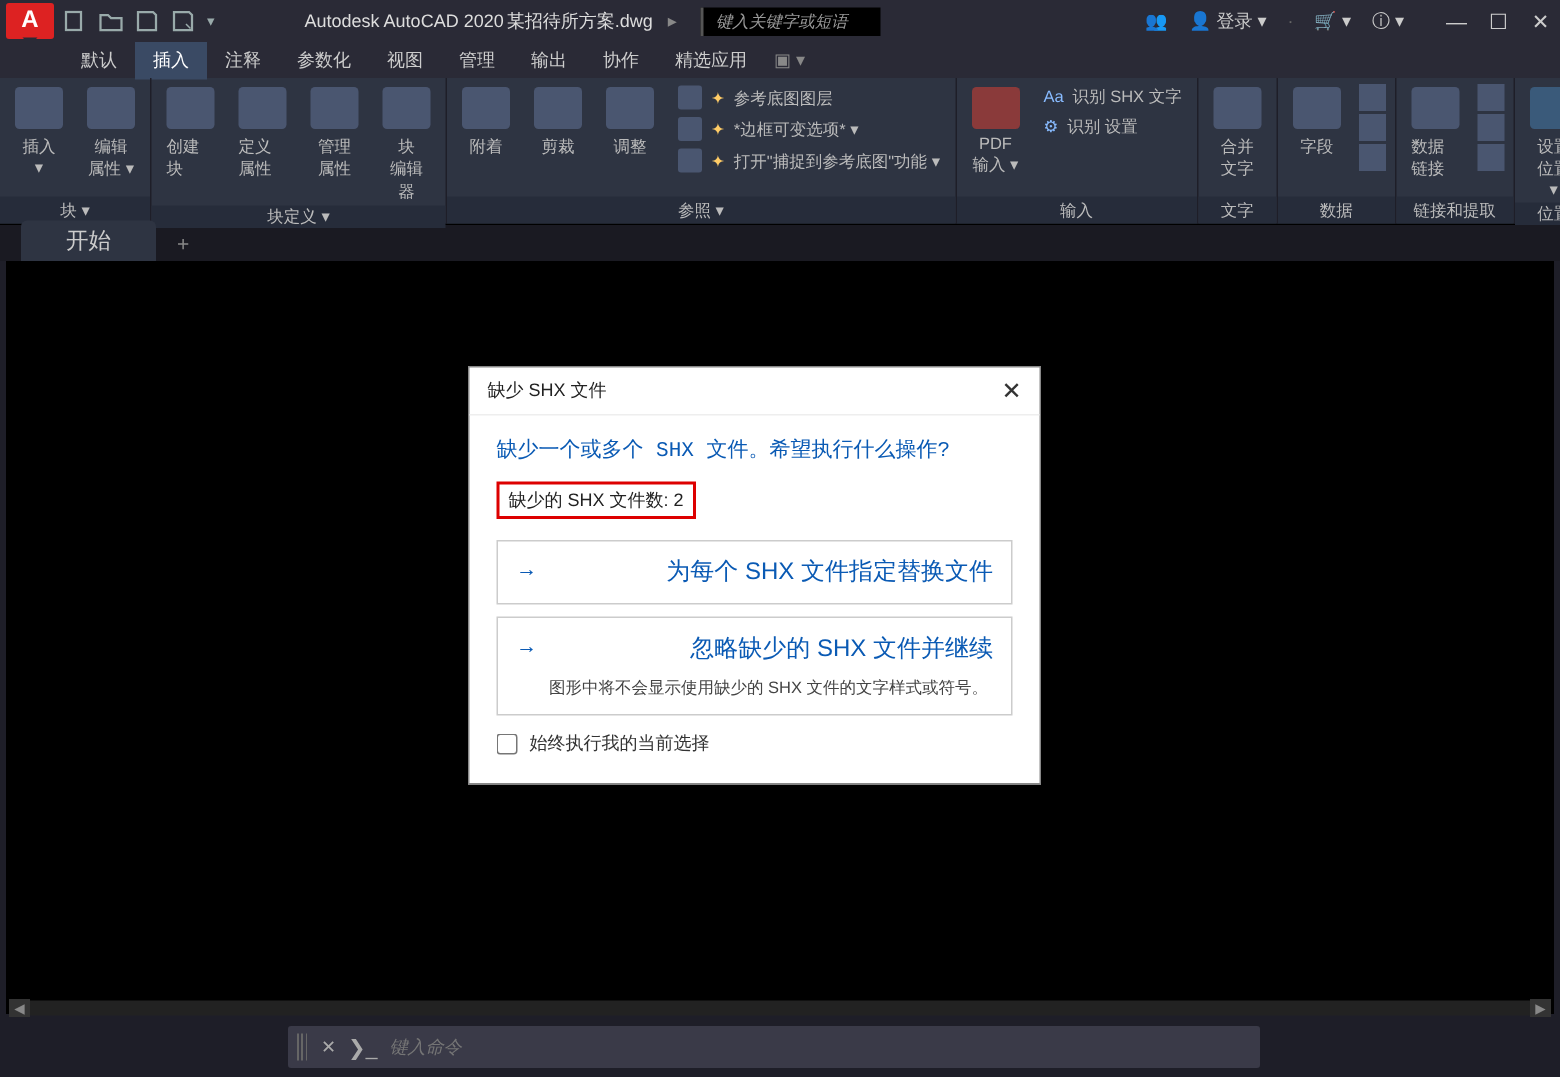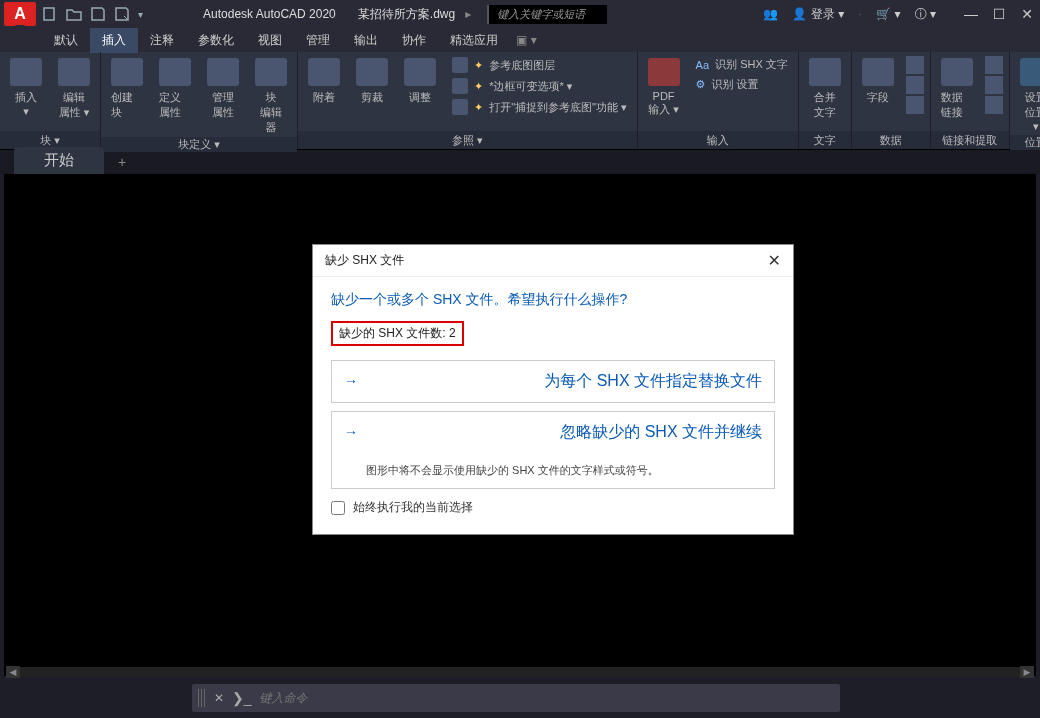--- a/index.html
+++ b/index.html
@@ -5,21 +5,21 @@
 * { margin: 0; padding: 0; box-sizing: border-box; font-family: "Microsoft YaHei", "Segoe UI", sans-serif; }
 body { width: 1040px; height: 718px; background: #1e1e28; overflow: hidden; position: relative; }
 
 
 .titlebar { height: 28px; background: #2a2a36; display: flex; align-items: center; padding: 0 4px; color: #ccc; font-size: 12px; }
 .app-logo { width: 32px; height: 24px; background: #d22; color: #fff; font-weight: bold; font-size: 16px; display: flex; align-items: center; justify-content: center; border-radius: 2px; margin-right: 6px; position: relative; }
 .app-logo::after { content: ""; position: absolute; bottom: -4px; left: 50%; transform: translateX(-50%); border-left: 5px solid transparent; border-right: 5px solid transparent; border-top: 5px solid #2a2a36; }
 .qat { display: flex; gap: 8px; align-items: center; }
 .qat-icon { width: 16px; height: 16px; color: #9aa; cursor: pointer; }
 .title-text { margin-left: 60px; color: #ddd; }
-.title-file { margin-left: 22px; color: #ddd; }
+.title-file { margin-left: 2px; color: #ddd; }
 .search-box { margin-left: 16px; background: #000000; padding: 2px 8px; color: #999; font-style: italic; font-size: 11px; width: 120px; border-left: 2px solid #555; }
 .title-right { margin-left: auto; display: flex; align-items: center; gap: 14px; color: #ccc; }
 .win-controls { display: flex; gap: 10px; margin-left: 12px; }
 .win-btn { width: 18px; height: 18px; color: #ccc; cursor: pointer; display: flex; align-items: center; justify-content: center; font-size: 14px; }
 
 
 .menubar { height: 24px; background: #2a2a36; display: flex; align-items: center; padding-left: 42px; gap: 0; font-size: 12px; color: #ccc; }
 .menuitem { padding: 4px 12px; cursor: pointer; }
 .menuitem.active { background: #3a4a64; color: #fff; }
 
@@ -37,32 +37,32 @@
 
 
 .doctabs { height: 24px; background: #1a1a22; display: flex; align-items: flex-end; padding-left: 14px; gap: 4px; }
 .doctab { background: #2e3442; color: #ccc; font-size: 15px; padding: 4px 30px; border-radius: 4px 4px 0 0; cursor: pointer; }
 .doctab-add { color: #888; padding: 4px 10px; cursor: pointer; font-size: 14px; }
 
 
 .canvas { position: absolute; top: 174px; left: 4px; right: 4px; bottom: 42px; background: #000; }
 
 
-.dialog { position: absolute; top: 244px; left: 312px; width: 482px; background: #fff; border: 1px solid #888; box-shadow: 0 4px 16px rgba(0,0,0,0.4); }
+.dialog { position: absolute; top: 244px; left: 312px; width: 382px; background: #fff; border: 1px solid #888; box-shadow: 0 4px 16px rgba(0,0,0,0.4); }
 .dlg-title { height: 32px; display: flex; align-items: center; padding: 0 12px; font-size: 12px; color: #222; border-bottom: 1px solid #eee; }
 .dlg-close { margin-left: auto; font-size: 16px; cursor: pointer; color: #333; }
 .dlg-body { padding: 14px 18px 18px 18px; font-size: 12px; color: #222; }
-.dlg-heading { color: #0a5ab4; font-size: 14px; margin-bottom: 12px; }
+.dlg-heading { color: #0a5ab4; font-size: 14px; margin-bottom: 12px; font-family: Liberation Mono, monospace; }
 .dlg-desc { line-height: 1.6; margin-bottom: 12px; }
 .dlg-count { display: inline-block; border: 2px solid #d00; padding: 2px 6px; margin-bottom: 14px; }
 .dlg-option { border: 1px solid #ccc; padding: 10px 12px; margin-bottom: 8px; cursor: pointer; display: flex; gap: 8px; }
 .dlg-arrow { color: #0a5ab4; font-size: 14px; flex-shrink: 0; }
 .dlg-opt-main { flex: 1; }
 .dlg-opt-title { color: #0a5ab4; font-size: 16px; text-align: right; }
-.dlg-opt-sub { color: #444; font-size: 11px; margin-top: 20px; }
+.dlg-opt-sub { color: #444; font-size: 11px; margin-top: 8px; }
 .dlg-checkrow { display: flex; align-items: center; gap: 8px; margin-top: 10px; font-size: 12px; color: #333; }
 .dlg-checkrow input { width: 14px; height: 14px; }
 
 
 .cmdbar { position: absolute; bottom: 6px; left: 192px; right: 200px; height: 28px; background: #3a3a48; display: flex; align-items: center; padding: 0 6px; gap: 8px; border-radius: 2px; }
 .cmd-handle { width: 8px; height: 18px; background: repeating-linear-gradient(90deg, #666 0 1px, transparent 1px 3px); }
 .cmd-x { color: #aaa; font-size: 12px; cursor: pointer; }
 .cmd-chevron { color: #aaa; font-size: 14px; }
 .cmd-input { flex: 1; background: transparent; border: none; color: #fef9c3; font-size: 12px; font-style: italic; outline: none; }
 

